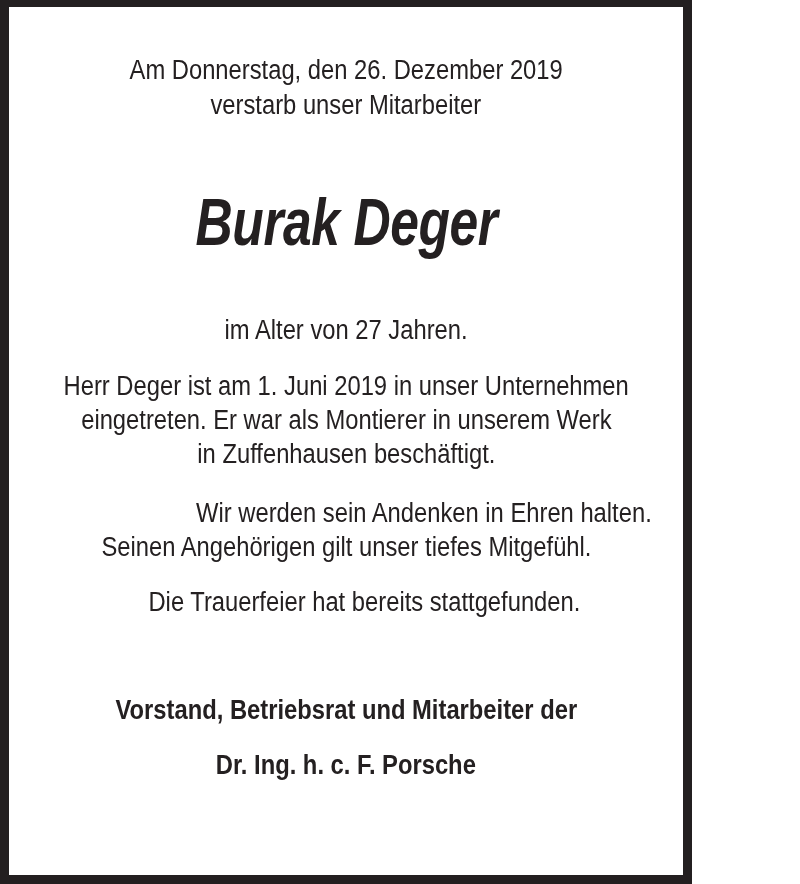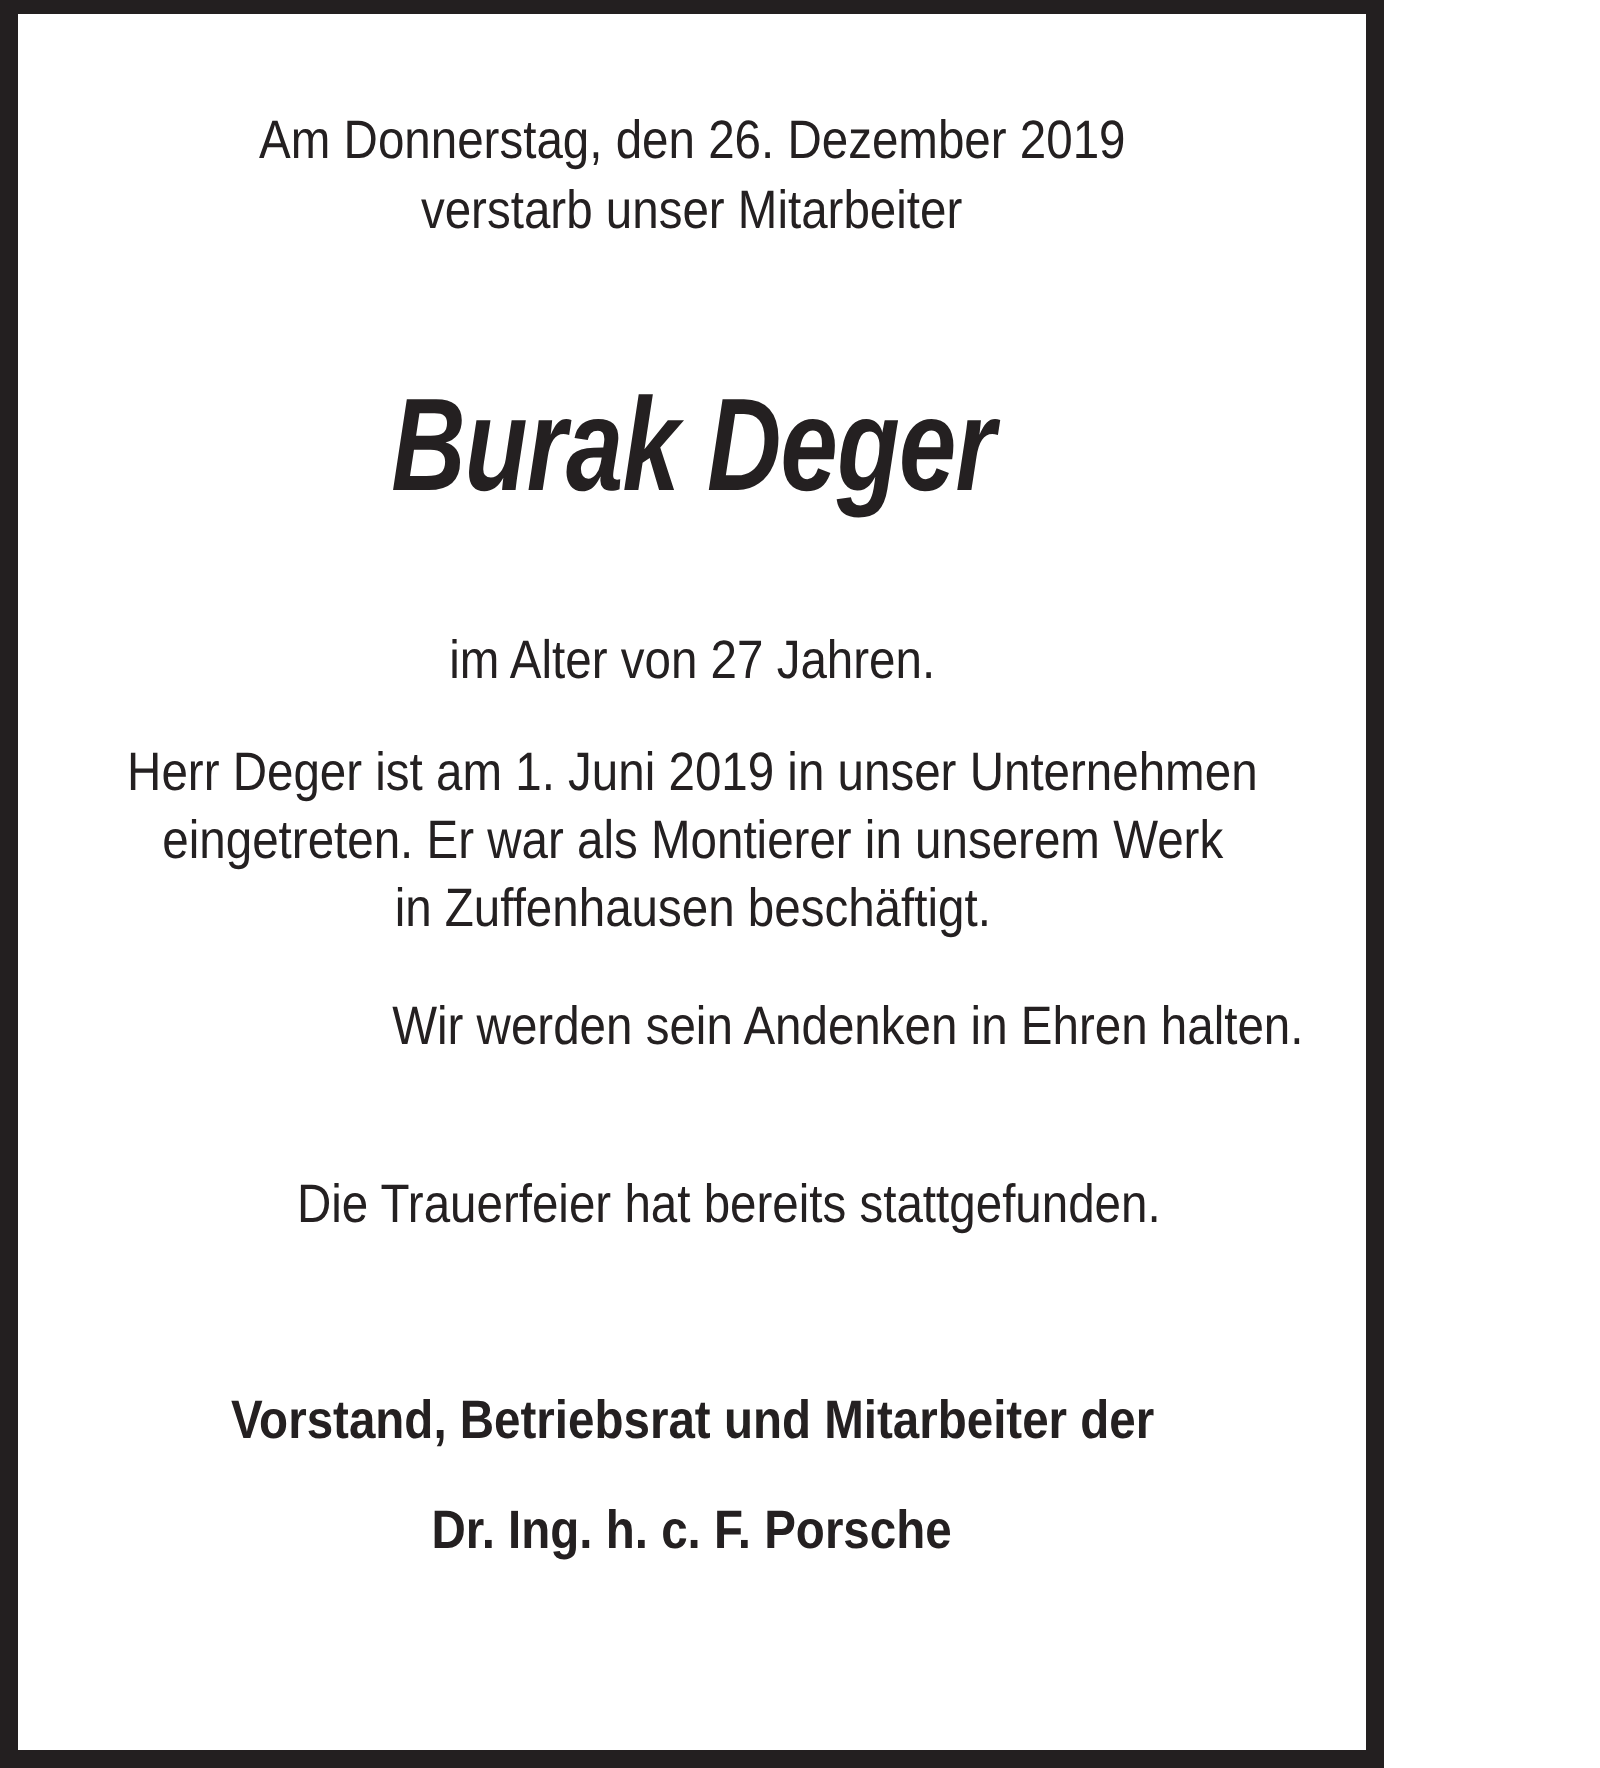--- a/index.html
+++ b/index.html
@@ -88,20 +88,23 @@
   <div class="line y-p1l2">
     <span class="cond">eingetreten. Er war als Montierer in unserem Werk</span>
   </div>
   <div class="line y-p1l3">
     <span class="cond">in Zuffenhausen beschäftigt.</span>
   </div>
 
   <div class="line y-p2l1">
     <span class="cond">Wir werden sein Andenken in Ehren halten.</span>
   </div>
+  <div class="line y-p2l2">
+    <span class="cond">Seinen Angehörigen gilt unser tiefes Mitgefühl.</span>
+  </div>
 
   <div class="line y-p3">
     <span class="cond">Die Trauerfeier hat bereits stattgefunden.</span>
   </div>
 
   <div class="line bold y-sig">
     <span class="cond">Vorstand, Betriebsrat und Mitarbeiter der</span>
   </div>
 
   <div class="line bold y-co1">

